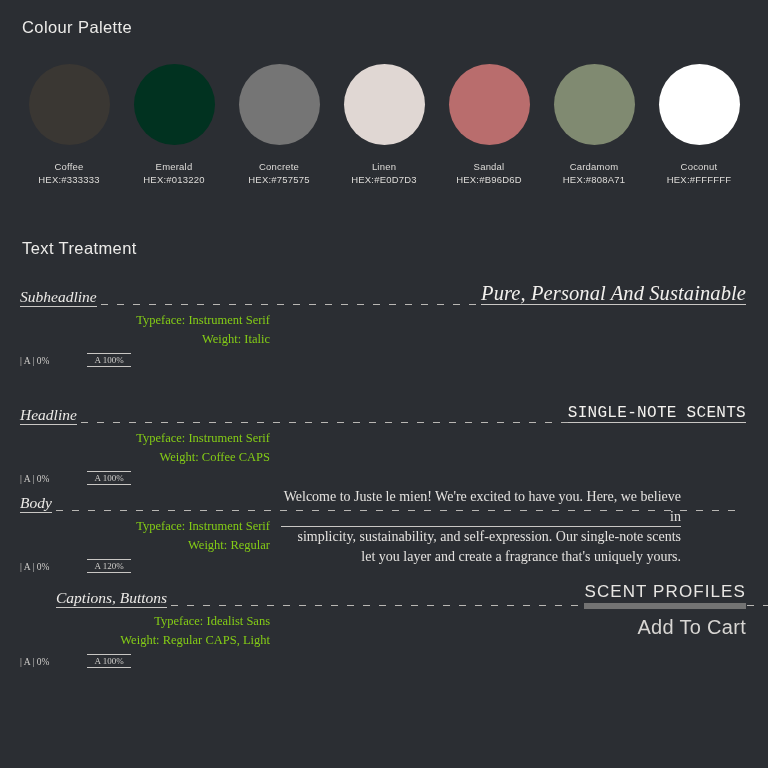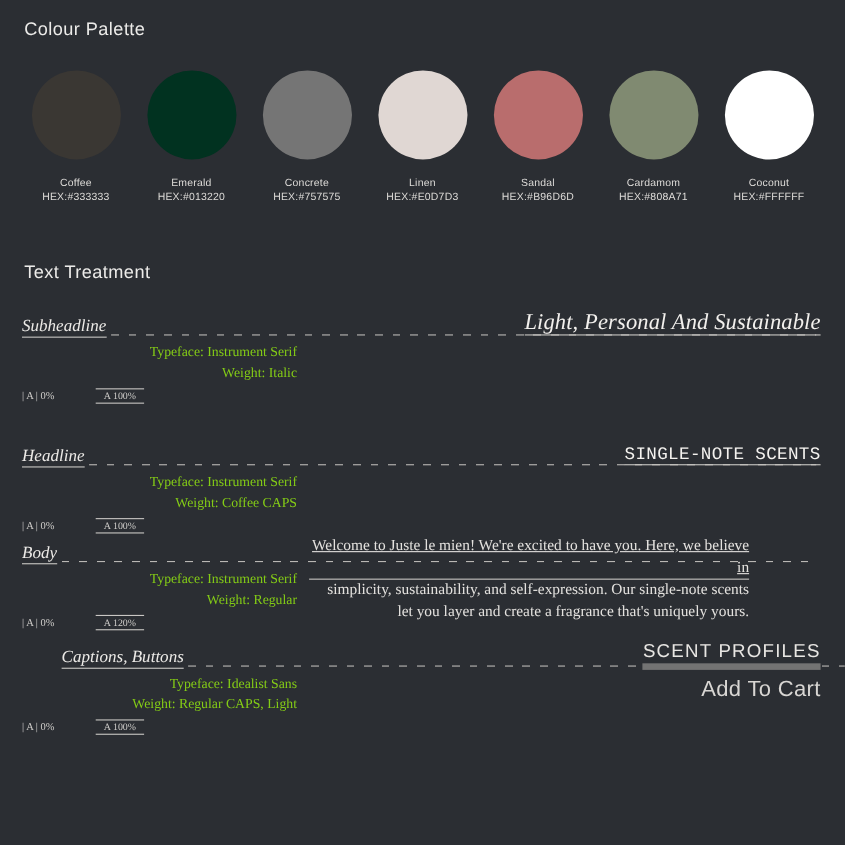--- a/index.html
+++ b/index.html
@@ -178,21 +178,20 @@
   }
   .sample-body {
     font-family: "Liberation Serif", serif;
     font-size: 14px;
     color: #e4e2df;
     line-height: 19.5px;
     width: 400px;
   }
   .sample-body .first-line {
     border-bottom: 1px solid #c9c7c4;
-    text-decoration: underline;
   }
   .sample-caption {
     font-family: "Liberation Sans", sans-serif;
     font-size: 17px;
     letter-spacing: 1.1px;
     color: #e8e6e3;
     border-bottom: 6px solid #737373;
     display: inline-block;
     padding-bottom: 1px;
     white-space: nowrap;
@@ -266,21 +265,21 @@
   </div>
   <div class="tt-meta">
     <div>Typeface: Instrument Serif</div>
     <div>Weight: Italic</div>
   </div>
   <div class="tt-metrics">
     <span class="metric-tracking">| A | 0%</span>
     <span class="metric-leading">A 100%</span>
   </div>
   <div class="tt-sample">
-    <span class="sample-sub sample-underline">Light, Personal And Sustainable</span>
+    <span class="sample-sub sample-underline">Pure, Personal And Sustainable</span>
   </div>
 </div>
 
 <div class="tt-block" id="tt-1">
   <div class="tt-headrow">
     <span class="tt-label">Headline</span>
     <span class="tt-dash"></span>
   </div>
   <div class="tt-meta">
     <div>Typeface: Instrument Serif</div>

